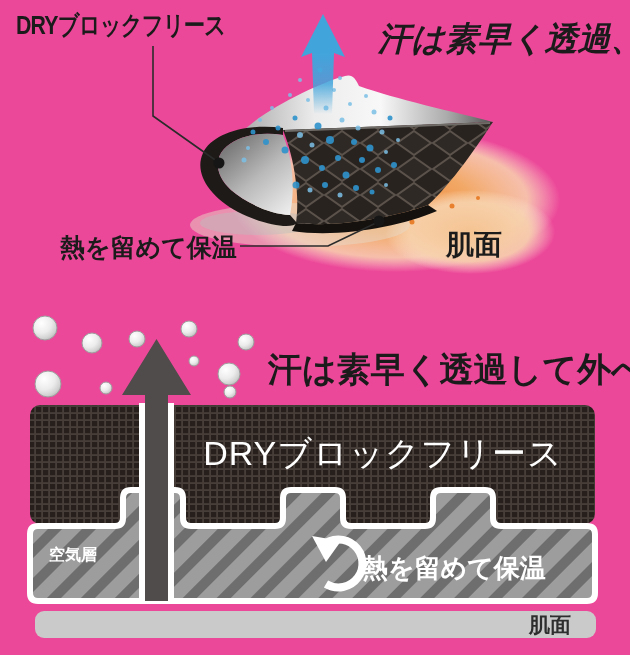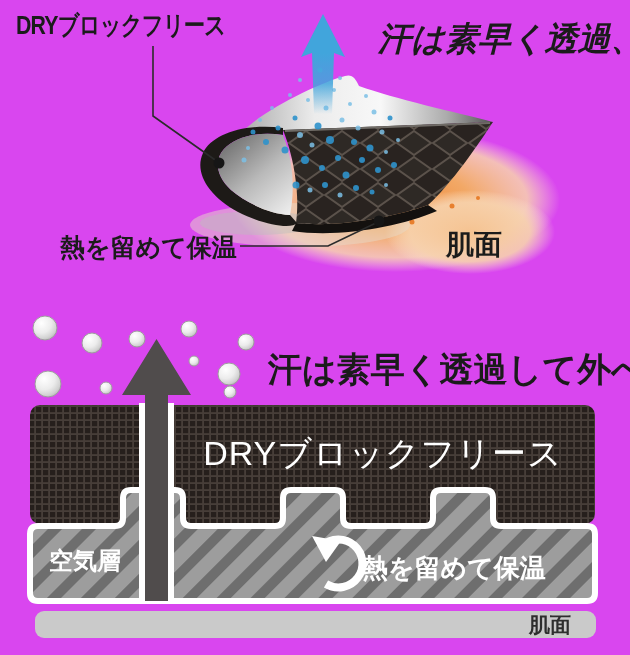--- a/index.html
+++ b/index.html
@@ -1,28 +1,28 @@
 <!DOCTYPE html>
 <html><head>
 <meta charset="utf-8">
 <style>
   html,body{margin:0;padding:0;background:#fff;}
   .stage{
-    position:relative;width:630px;height:655px;background:#d946ef;overflow:hidden;
+    position:relative;width:630px;height:655px;background:#ec4899;overflow:hidden;
     font-family:"Liberation Sans","DejaVu Sans",sans-serif;
   }
   .stage svg{position:absolute;left:0;top:0;}
   .lbl{position:absolute;white-space:nowrap;color:#1b1b1b;}
   .lbl-fabric-top{left:16px;top:8px;font-size:26px;font-weight:600;letter-spacing:-1px;transform:scaleX(.82);transform-origin:left top;}
   .lbl-sweat-top{left:378px;top:21px;font-size:33px;font-weight:600;line-height:35px;font-style:italic;}
   .lbl-heat-top{left:60px;top:231px;font-size:25px;font-weight:600;}
   .lbl-skin-top{left:446px;top:226px;font-size:28px;font-weight:700;}
   .lbl-sweat-bottom{left:268px;top:347px;font-size:34px;font-weight:600;}
   .lbl-dry-block{left:170px;top:431px;width:426px;text-align:center;font-size:34px;font-weight:500;color:#ffffff;letter-spacing:1px;}
-  .lbl-air{left:49px;top:545px;font-size:24px;font-weight:600;color:#ffffff;}
+  .lbl-air{left:49px;top:545px;font-size:16px;font-weight:600;color:#ffffff;}
   .lbl-heat-bottom{left:362px;top:551px;font-size:26px;font-weight:600;color:#ffffff;}
   .lbl-skin-bottom{left:529px;top:611px;font-size:21px;font-weight:700;color:#2e2e2e;}
 </style>
 </head>
 <body>
 
 <div class="stage">
 
 <svg width="630" height="655" viewBox="0 0 630 655">
   <defs>

